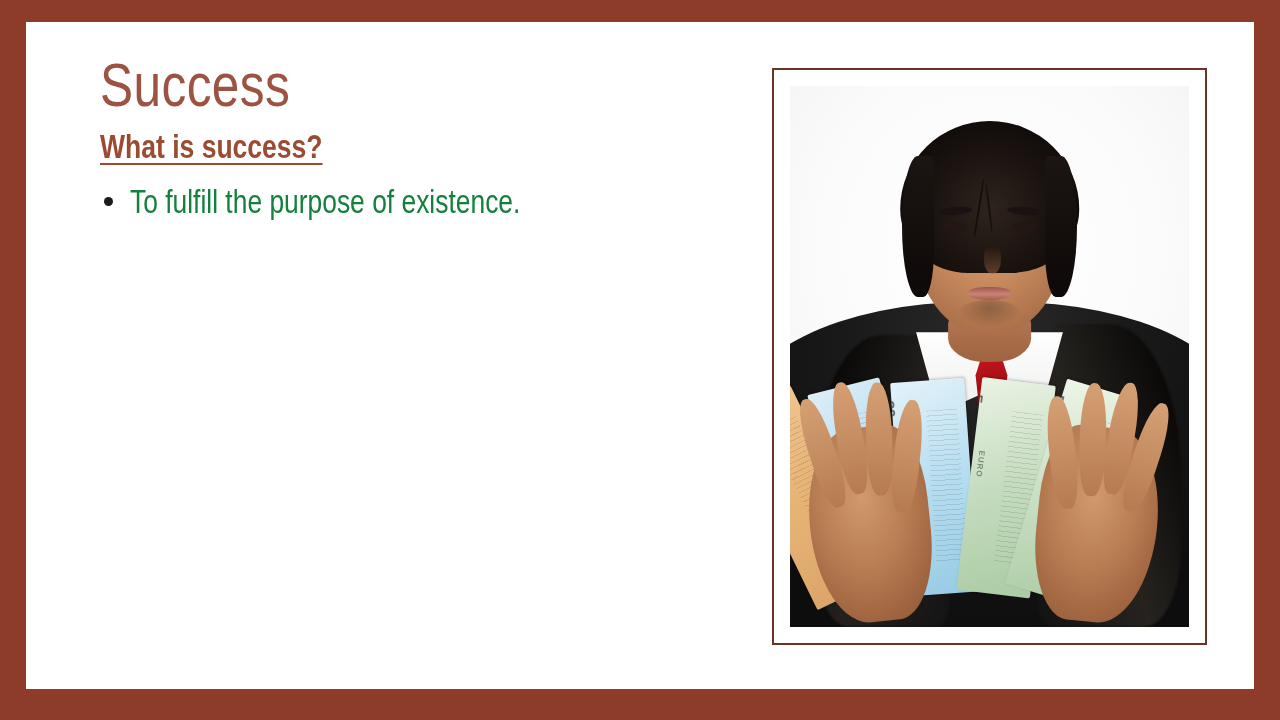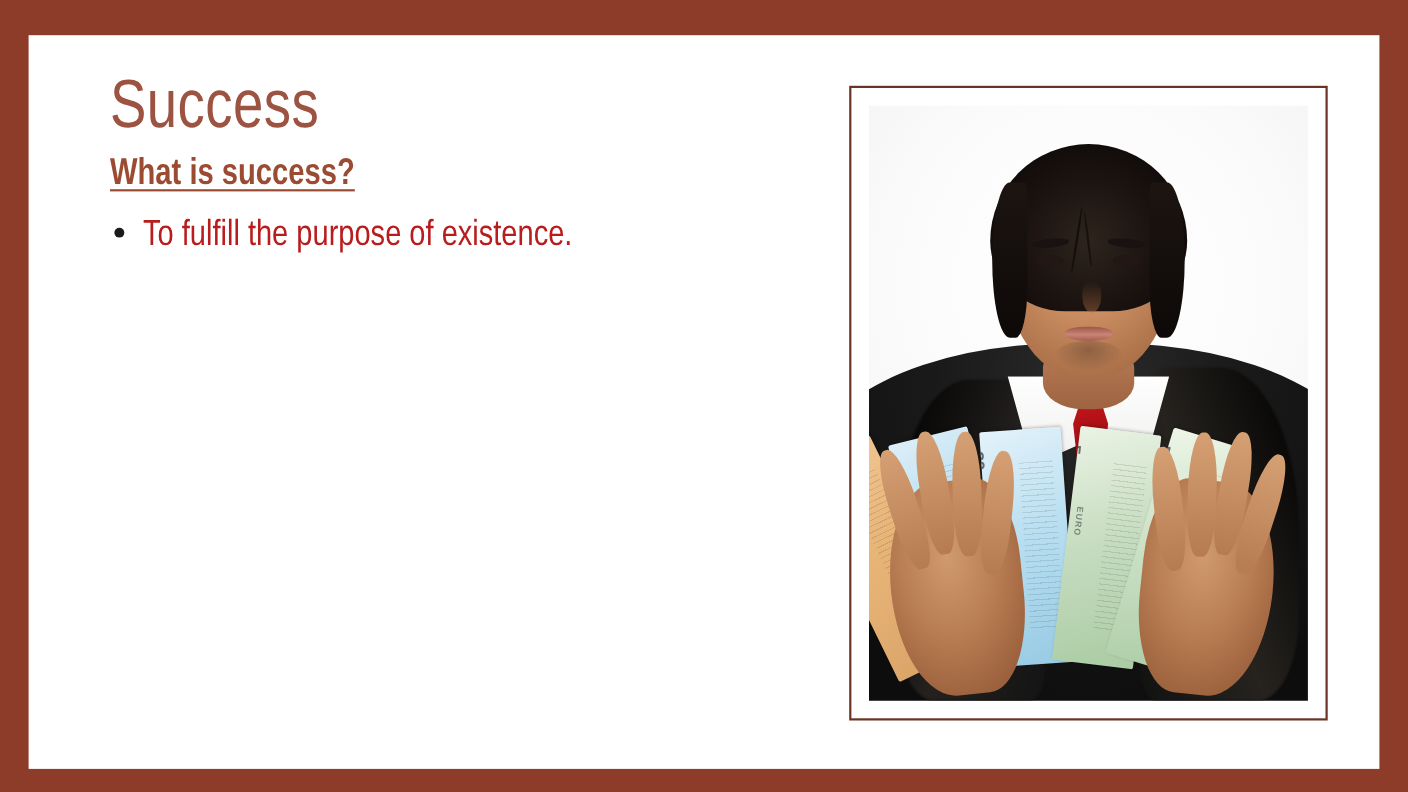--- a/index.html
+++ b/index.html
@@ -17,21 +17,21 @@
   .slide {
     position: relative;
     width: 1280px;
     height: 720px;
     background: #8C3C28;
   }
 
   .slide-canvas {
     position: absolute;
     left: 26px;
-    top: 32px;
+    top: 22px;
     width: 1228px;
     height: 667px;
     background: #FFFFFF;
   }
 
   
   .text-region {
     position: absolute;
     left: 74px;
     top: 32px;
@@ -74,21 +74,21 @@
     list-style: none;
   }
 
   .bullet-item {
     position: relative;
     padding-left: 30px;
     font-family: "Liberation Sans Narrow", "Liberation Sans", sans-serif;
     font-size: 33px;
     font-weight: 400;
     line-height: 1.15;
-    color: #b91c1c;
+    color: #15803d;
     white-space: nowrap;
   }
 
   .bullet-item .bullet-text {
     display: inline-block;
     transform: scaleX(0.80);
     transform-origin: left center;
   }
 
   .bullet-dot {

